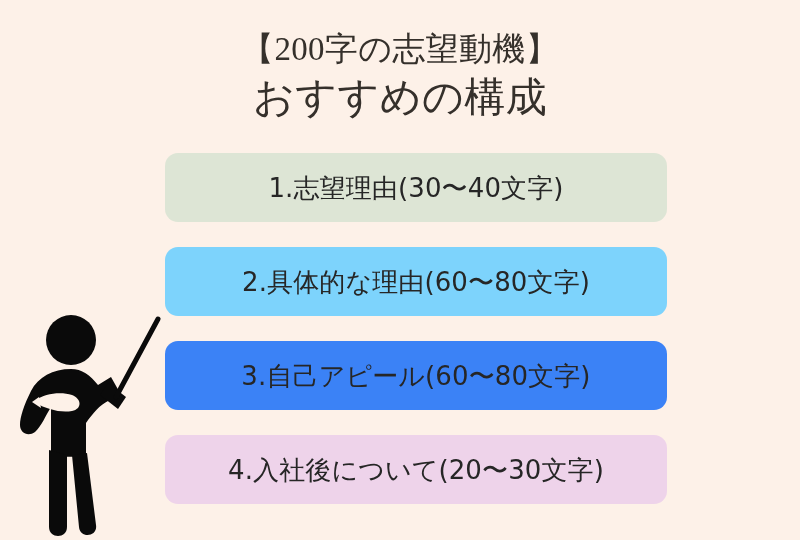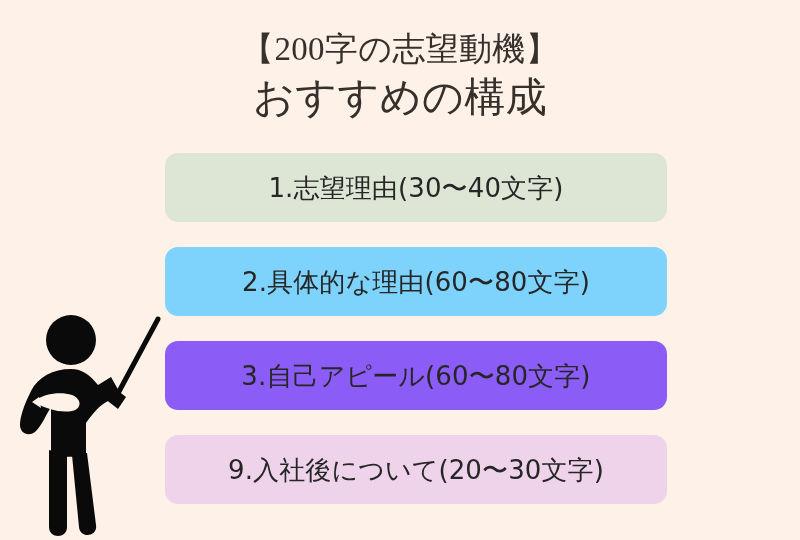--- a/index.html
+++ b/index.html
@@ -96,26 +96,26 @@
   <div class="bars">
 
     <div class="bar" style="background-color: rgb(221, 229, 213);">
       <span class="bar-label">1.志望理由(30〜40文字)</span>
     </div>
 
     <div class="bar" style="background-color: #7dd3fc;">
       <span class="bar-label">2.具体的な理由(60〜80文字)</span>
     </div>
 
-    <div class="bar" style="background-color: #8b5cf6;">
+    <div class="bar" style="background-color: #3b82f6;">
       <span class="bar-label">3.自己アピール(60〜80文字)</span>
     </div>
 
     <div class="bar" style="background-color: rgb(238, 211, 234);">
-      <span class="bar-label">9.入社後について(20〜30文字)</span>
+      <span class="bar-label">4.入社後について(20〜30文字)</span>
     </div>
 
   </div>
 
   <svg id="presenter" viewBox="0 0 175 240" xmlns="http://www.w3.org/2000/svg">
     <g fill="#0a0a0a">
 
       <circle cx="63" cy="35" r="25"></circle>
 
       <path d="M 63 64

